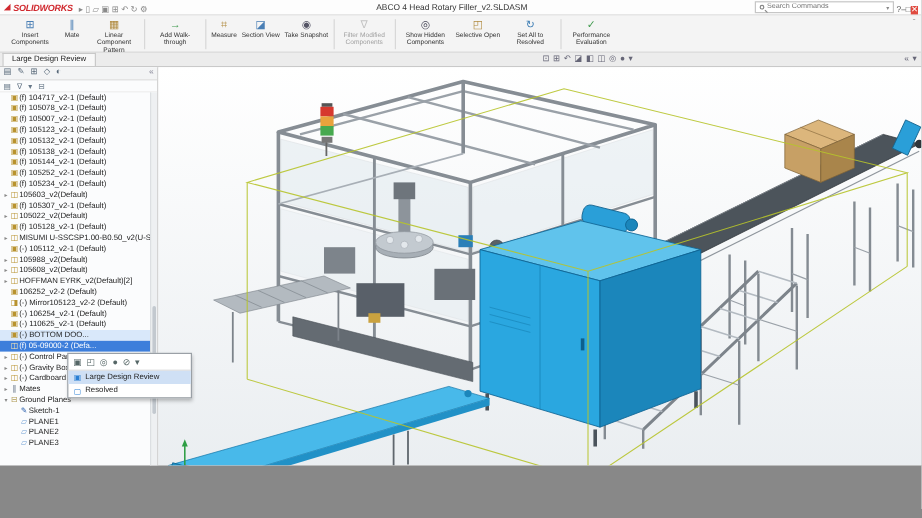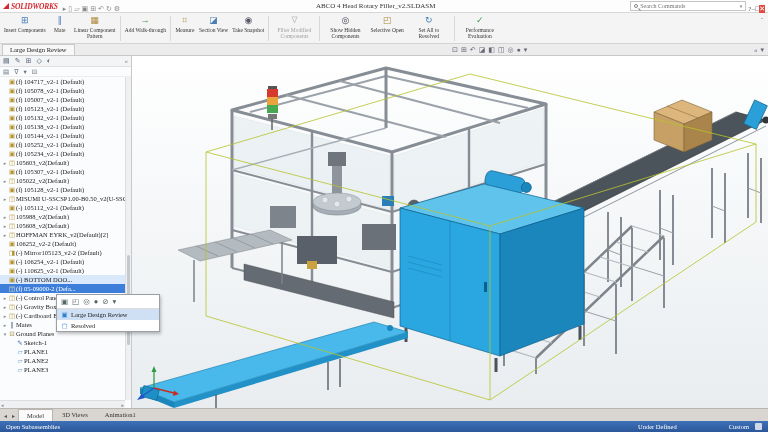--- a/index.html
+++ b/index.html
@@ -1,18 +1,18 @@
 <!DOCTYPE html>
 <html><head>
 <meta charset="utf-8">
 <style>
   *{box-sizing:border-box;margin:0;padding:0}
   body{background:#888}
-  #app{position:relative;width:768px;height:432px;background:#fff;overflow:hidden;
-       font-family:Liberation Serif, serif;user-select:none}
+  #app{position:relative;width:768px;height:388px;background:#fff;overflow:hidden;
+       font-family:Liberation Sans, sans-serif;user-select:none}
 
   
   #titlebar{display:flex;align-items:center;height:13px;background:#fdfdfd;border-bottom:1px solid #d8d8d8;padding:0 3px;gap:2px}
   .logo-mark{width:6px;height:6px;background:#d0282e;clip-path:polygon(0 100%,100% 0,100% 100%);flex:none}
   .logo-text{color:#d0282e;font-weight:bold;font-style:italic;font-size:7.5px;letter-spacing:-.2px;margin-right:2px}
   .qi{font-size:7px;color:#8a8a8a;line-height:11px;padding:0 1px;cursor:pointer}
   #wtitle{flex:1;text-align:center;font-size:7px;color:#333;white-space:nowrap;overflow:hidden}
   #searchbox{display:flex;align-items:center;gap:2px;border:1px solid #c6c6c6;background:#fff;height:10px;width:116px;padding:0 3px;flex:none}
   .mag{width:4px;height:4px;border:1px solid #888;border-radius:50%;position:relative;flex:none}
   .mag::after{content:"";position:absolute;width:3px;height:1px;background:#888;transform:rotate(45deg);left:3px;top:4px}

